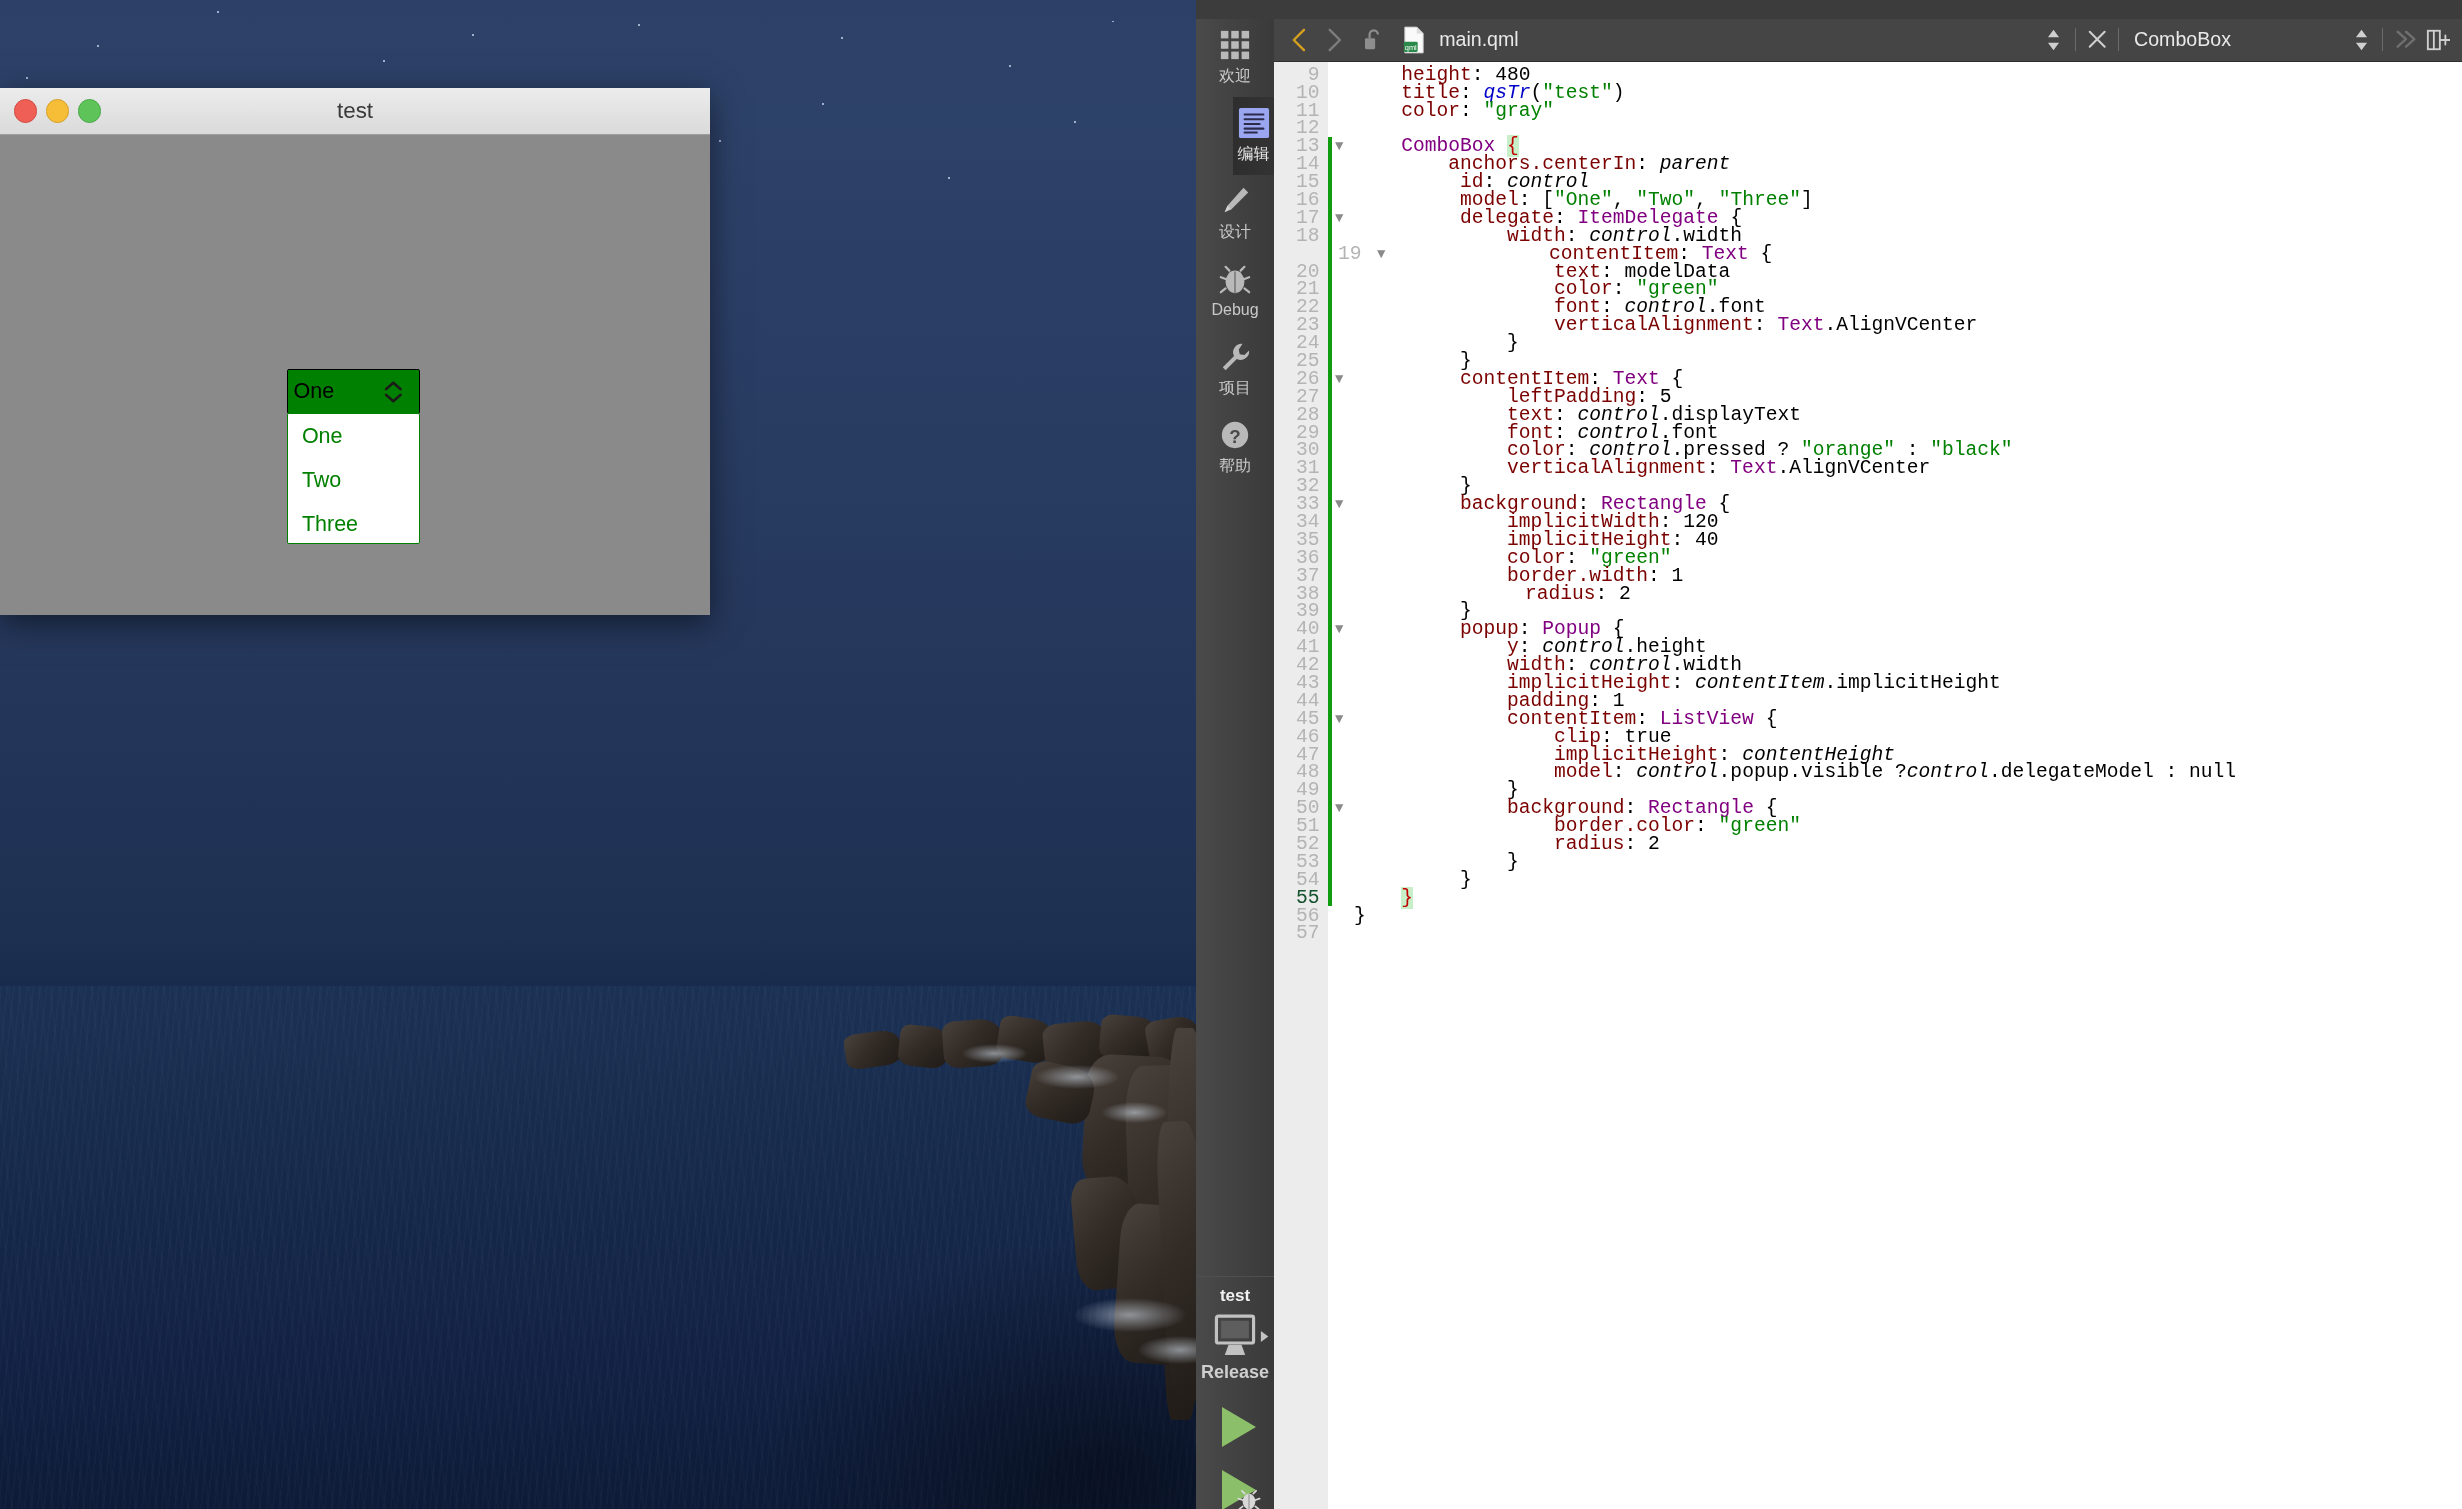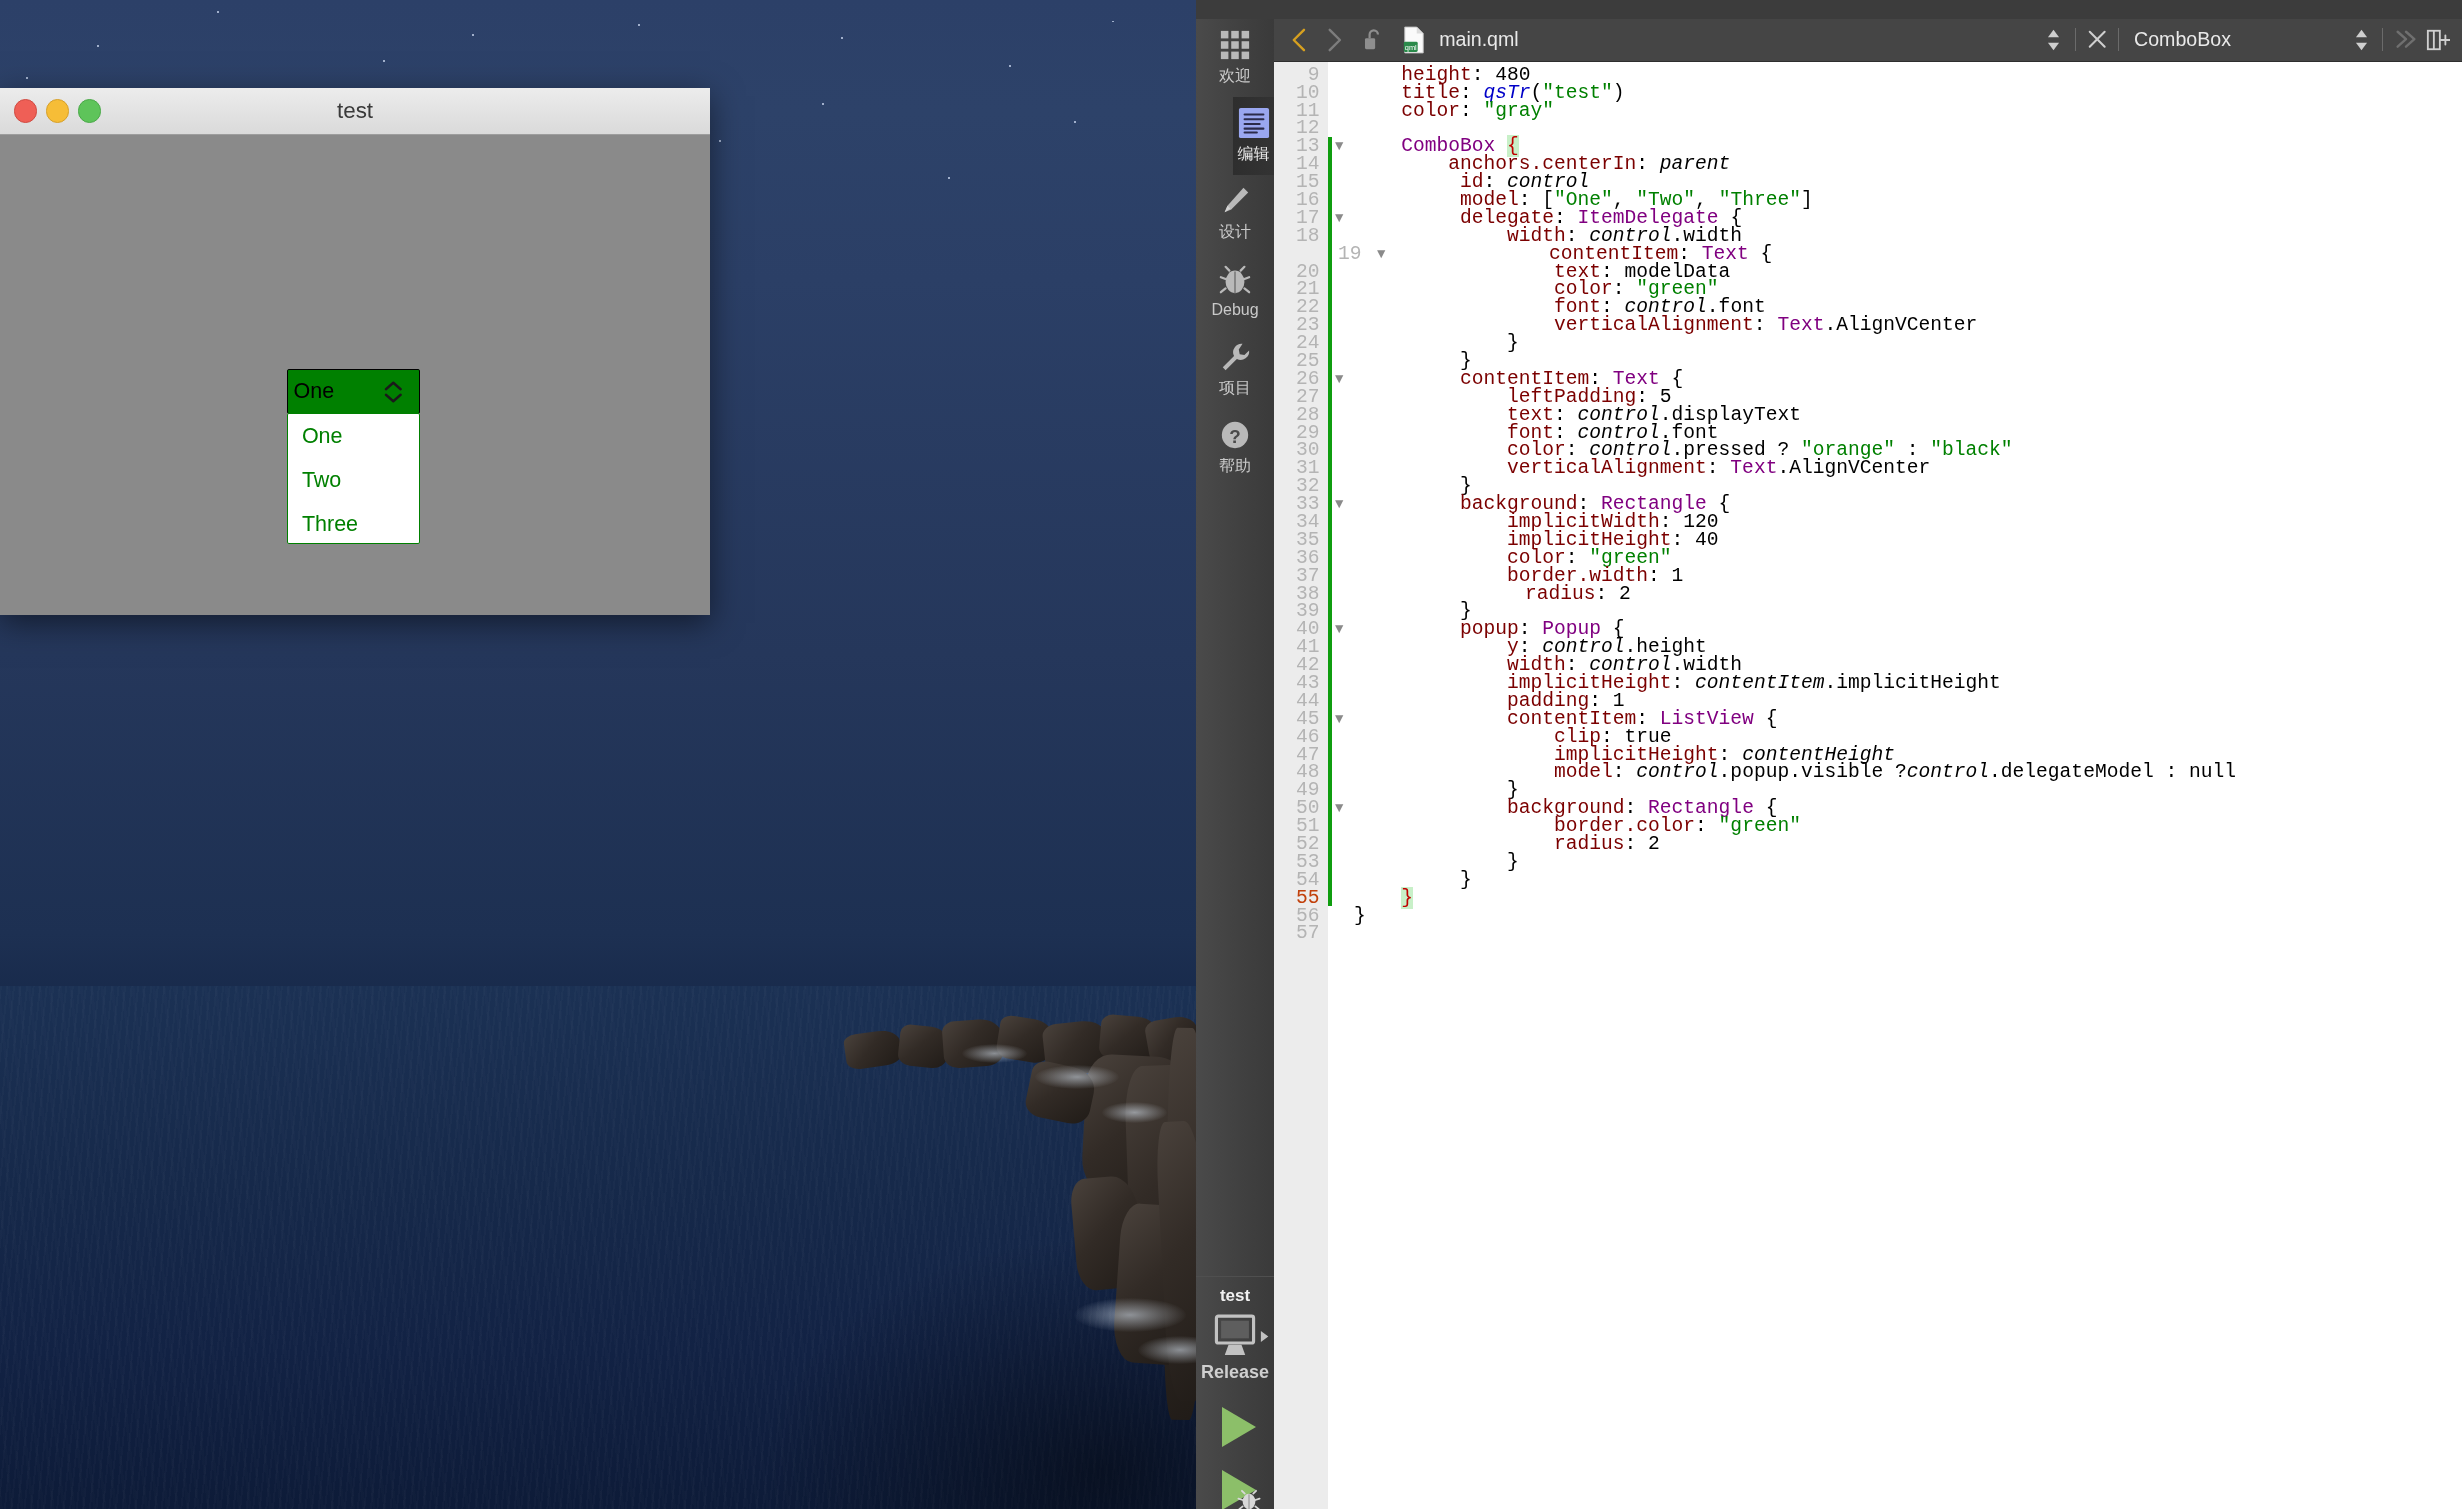--- a/index.html
+++ b/index.html
@@ -217,21 +217,21 @@
   }
   .line {
     position: absolute; left: 0; width: 100%; height: 18px;
     display: flex; align-items: center;
   }
   .lnum {
     width: 54px; text-align: right; padding-right: 8.4px;
     color: #b4b4b4; font-size: 19.6px;
     font-family: "Liberation Mono", monospace;
   }
-  .lnum.current { color: #c2410c; }
+  .lnum.current { color: #14532d; }
   .fold {
     width: 22.4px; text-align: center; color: #8a8a8a; font-size: 14px;
     line-height: 1;
   }
   .ltext {
     white-space: pre; font-size: 19.6px;
     font-family: "Liberation Mono", monospace;
     color: #000;
     margin-left: 3.7px;
   }

